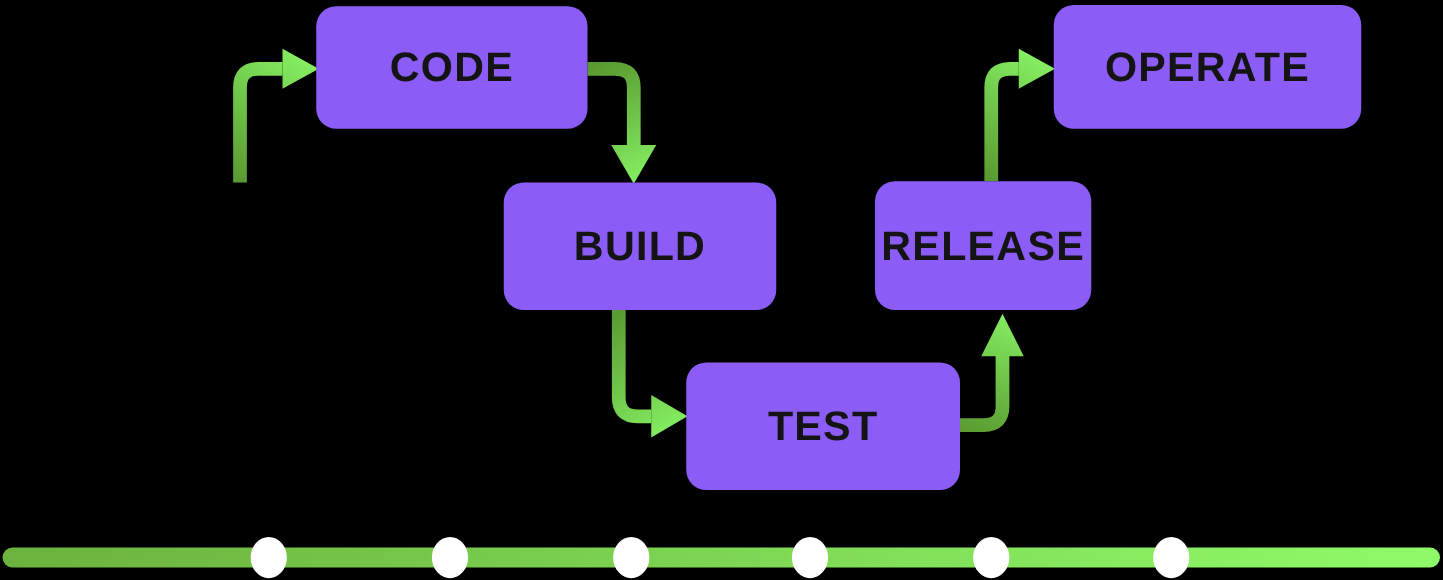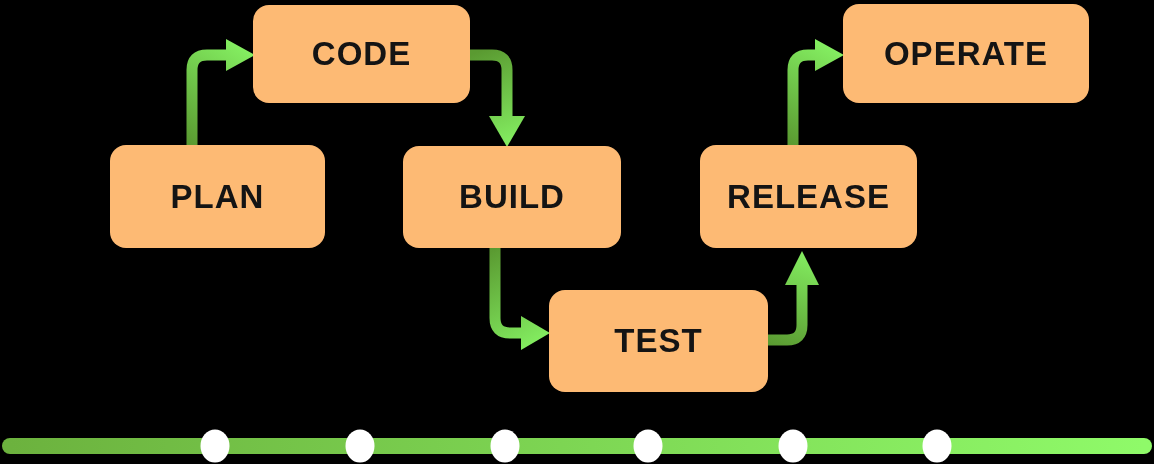--- a/index.html
+++ b/index.html
@@ -15,38 +15,38 @@
     overflow: hidden;
     font-family: "Liberation Sans", sans-serif;
   }
   .layer {
     position: absolute;
     left: 0;
     top: 0;
   }
   .node {
     position: absolute;
-    background: #fdba74;
+    background: #8b5cf6;
     border-radius: 16px;
     display: flex;
     align-items: center;
     justify-content: center;
   }
   .node .label {
     font-weight: 700;
     font-size: 33px;
     letter-spacing: 1px;
     color: #141414;
     user-select: none;
   }
   .node-plan    { left: 110px; top: 145px; width: 215px; height: 103px; }
   .node-code    { left: 253px; top: 5px;   width: 217px; height: 98px;  }
   .node-build   { left: 403px; top: 146px; width: 218px; height: 102px; }
   .node-test    { left: 549px; top: 290px; width: 219px; height: 102px; }
-  .node-release { left: 700px; top: 145px; width: 217px; height: 103px; text-align: center; }
+  .node-release { left: 700px; top: 145px; width: 173px; height: 103px; text-align: center; }
   .node-operate { left: 843px; top: 4px;   width: 246px; height: 99px;  }
 </style>
 </head>
 <body>
 
 <div class="stage">
 
   <svg class="layer" width="1154" height="464" viewBox="0 0 1154 464">
     <defs>
       <linearGradient id="g1" gradientUnits="userSpaceOnUse" x1="192" y1="146" x2="254" y2="55">
@@ -104,23 +104,20 @@
       <line x1="10" y1="446" x2="1144" y2="446" stroke="url(#gt)" stroke-width="16" stroke-linecap="round"></line>
       <ellipse cx="215" cy="446" rx="14.5" ry="16.5" fill="#ffffff"></ellipse>
       <ellipse cx="360" cy="446" rx="14.5" ry="16.5" fill="#ffffff"></ellipse>
       <ellipse cx="505" cy="446" rx="14.5" ry="16.5" fill="#ffffff"></ellipse>
       <ellipse cx="648" cy="446" rx="14.5" ry="16.5" fill="#ffffff"></ellipse>
       <ellipse cx="793" cy="446" rx="14.5" ry="16.5" fill="#ffffff"></ellipse>
       <ellipse cx="937" cy="446" rx="14.5" ry="16.5" fill="#ffffff"></ellipse>
     </g>
   </svg>
 
-  <div class="node node-plan">
-    <span class="label">PLAN</span>
-  </div>
   <div class="node node-code">
     <span class="label">CODE</span>
   </div>
   <div class="node node-build">
     <span class="label">BUILD</span>
   </div>
   <div class="node node-test">
     <span class="label">TEST</span>
   </div>
   <div class="node node-release">

